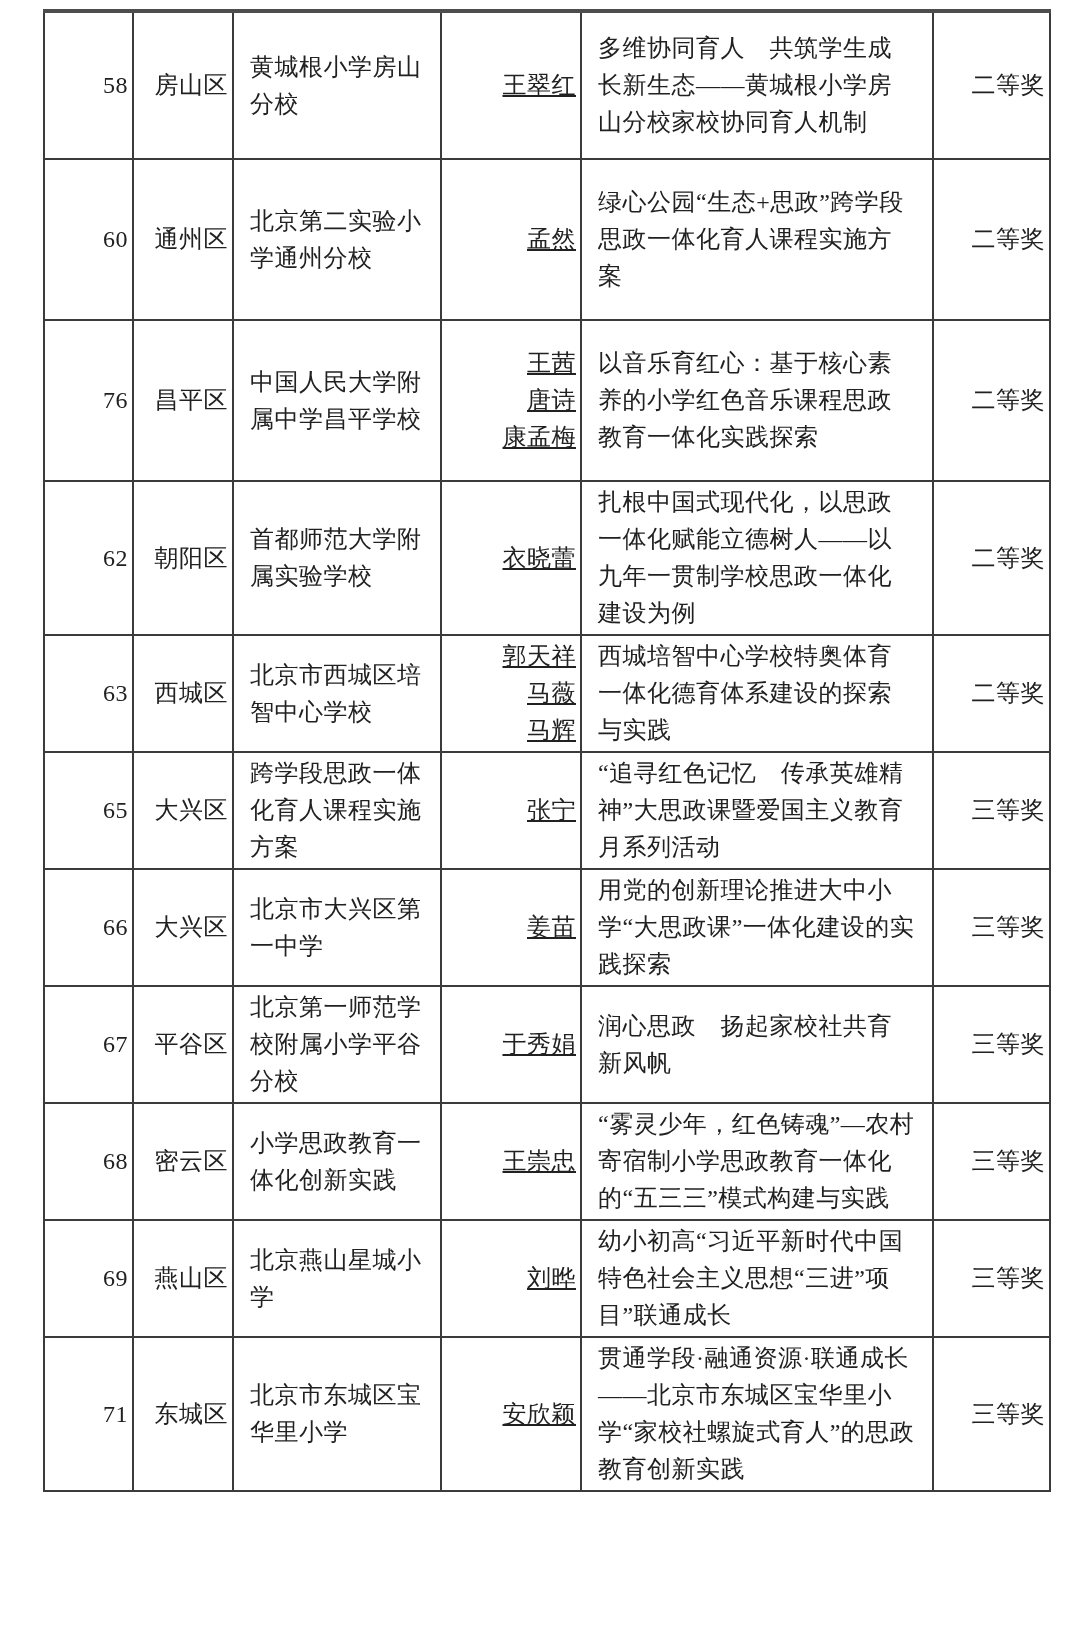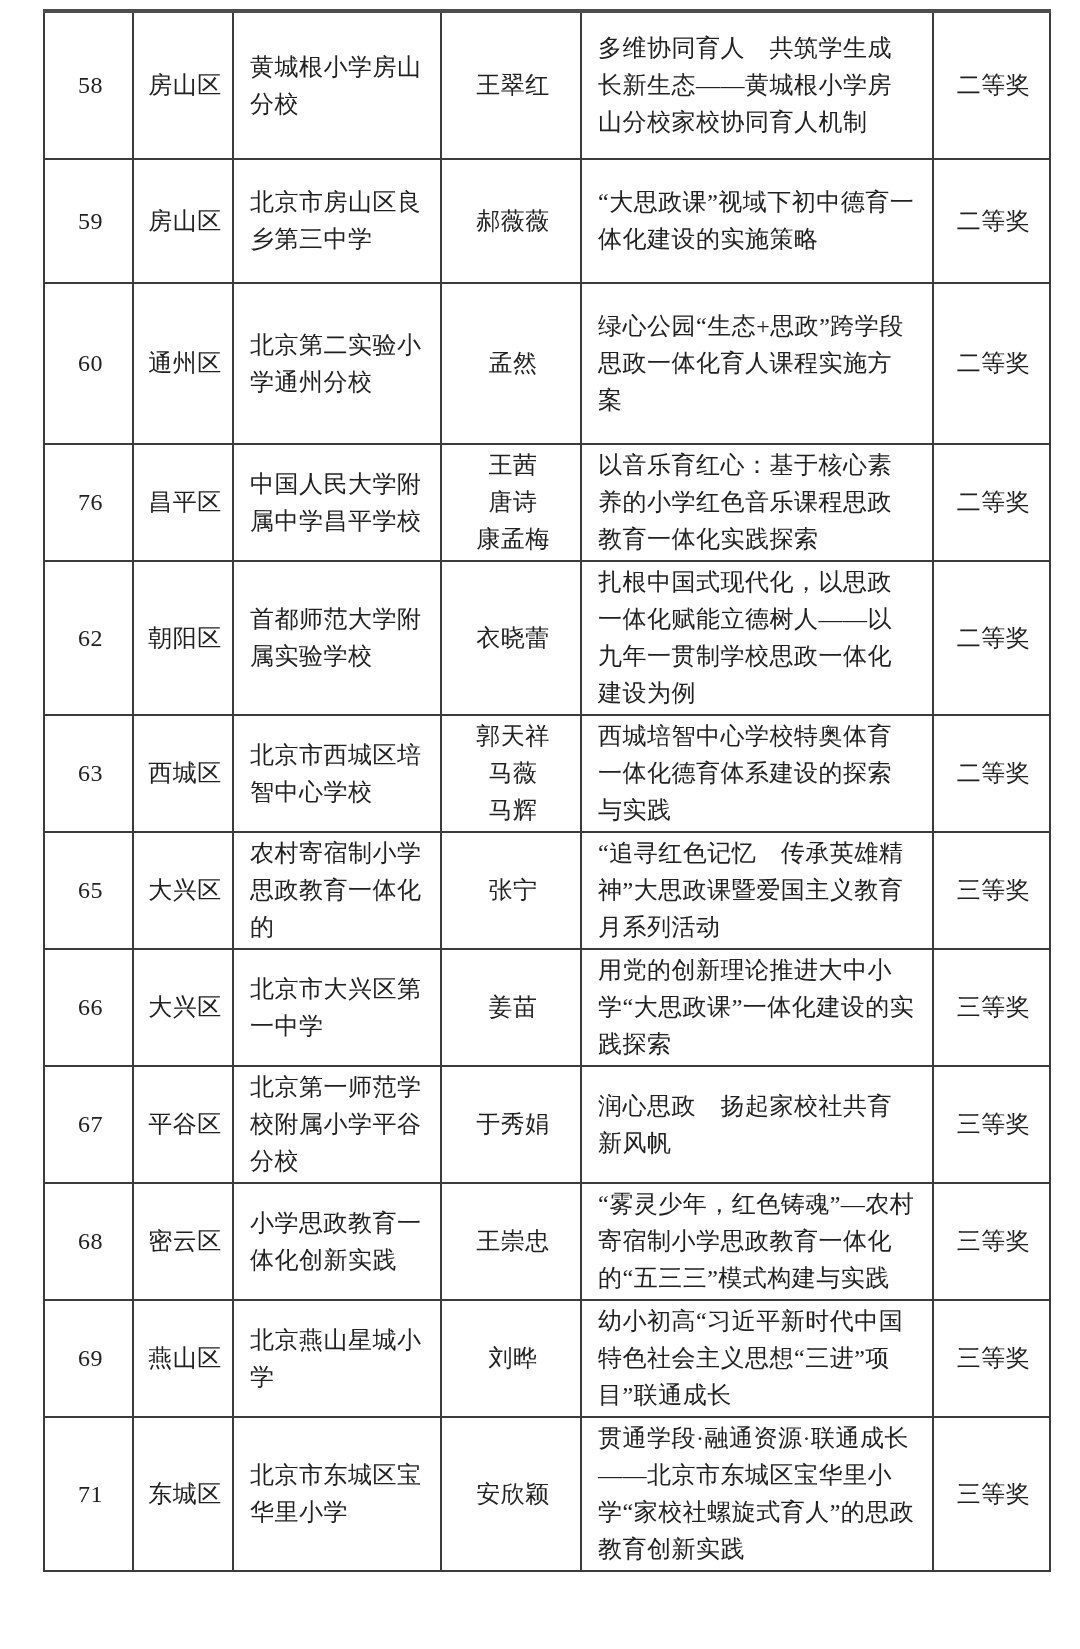--- a/index.html
+++ b/index.html
@@ -34,31 +34,31 @@
     border: 2px solid #3b3b3b;
     font-size: 24px;
     line-height: 37px;
     vertical-align: middle;
     padding: 2px 16px;
     letter-spacing: 0.5px;
     word-break: break-all;
     overflow-wrap: anywhere;
   }
   td.cell-num, td.cell-district, td.cell-names, td.cell-award {
-    text-align: center;
+    text-align: right;
     padding-left: 8px;
     padding-right: 4px;
   }
   td.cell-school, td.cell-title {
     text-align: left;
   }
   
   tr:nth-child(1) td { padding-top: 17px; padding-bottom: 17px; }
   tr:nth-child(2) td, tr:nth-child(3) td { padding-top: 24px; padding-bottom: 24px; }
-  .name-line { display: block; }
+  .name-line { display: block; text-decoration: underline; }
 </style>
 </head>
 <body>
 
 <div class="page">
   <table class="awards">
     <colgroup>
       <col class="c-num">
       <col class="c-district">
       <col class="c-school">
@@ -68,30 +68,20 @@
     </colgroup>
     <tbody>
         <tr>
           <td class="cell-num">58</td>
           <td class="cell-district">房山区</td>
           <td class="cell-school">黄城根小学房山分校</td>
           <td class="cell-names">
             <span class="name-line">王翠红</span>
           </td>
           <td class="cell-title">多维协同育人　共筑学生成长新生态——黄城根小学房山分校家校协同育人机制</td>
-          <td class="cell-award">二等奖</td>
-        </tr>
-        <tr>
-          <td class="cell-num">59</td>
-          <td class="cell-district">房山区</td>
-          <td class="cell-school">北京市房山区良乡第三中学</td>
-          <td class="cell-names">
-            <span class="name-line">郝薇薇</span>
-          </td>
-          <td class="cell-title">“大思政课”视域下初中德育一体化建设的实施策略</td>
           <td class="cell-award">二等奖</td>
         </tr>
         <tr>
           <td class="cell-num">60</td>
           <td class="cell-district">通州区</td>
           <td class="cell-school">北京第二实验小学通州分校</td>
           <td class="cell-names">
             <span class="name-line">孟然</span>
           </td>
           <td class="cell-title">绿心公园“生态+思政”跨学段思政一体化育人课程实施方案</td>
@@ -127,21 +117,21 @@
             <span class="name-line">郭天祥</span>
             <span class="name-line">马薇</span>
             <span class="name-line">马辉</span>
           </td>
           <td class="cell-title">西城培智中心学校特奥体育一体化德育体系建设的探索与实践</td>
           <td class="cell-award">二等奖</td>
         </tr>
         <tr>
           <td class="cell-num">65</td>
           <td class="cell-district">大兴区</td>
-          <td class="cell-school">农村寄宿制小学思政教育一体化的</td>
+          <td class="cell-school">跨学段思政一体化育人课程实施方案</td>
           <td class="cell-names">
             <span class="name-line">张宁</span>
           </td>
           <td class="cell-title">“追寻红色记忆　传承英雄精神”大思政课暨爱国主义教育月系列活动</td>
           <td class="cell-award">三等奖</td>
         </tr>
         <tr>
           <td class="cell-num">66</td>
           <td class="cell-district">大兴区</td>
           <td class="cell-school">北京市大兴区第一中学</td>

